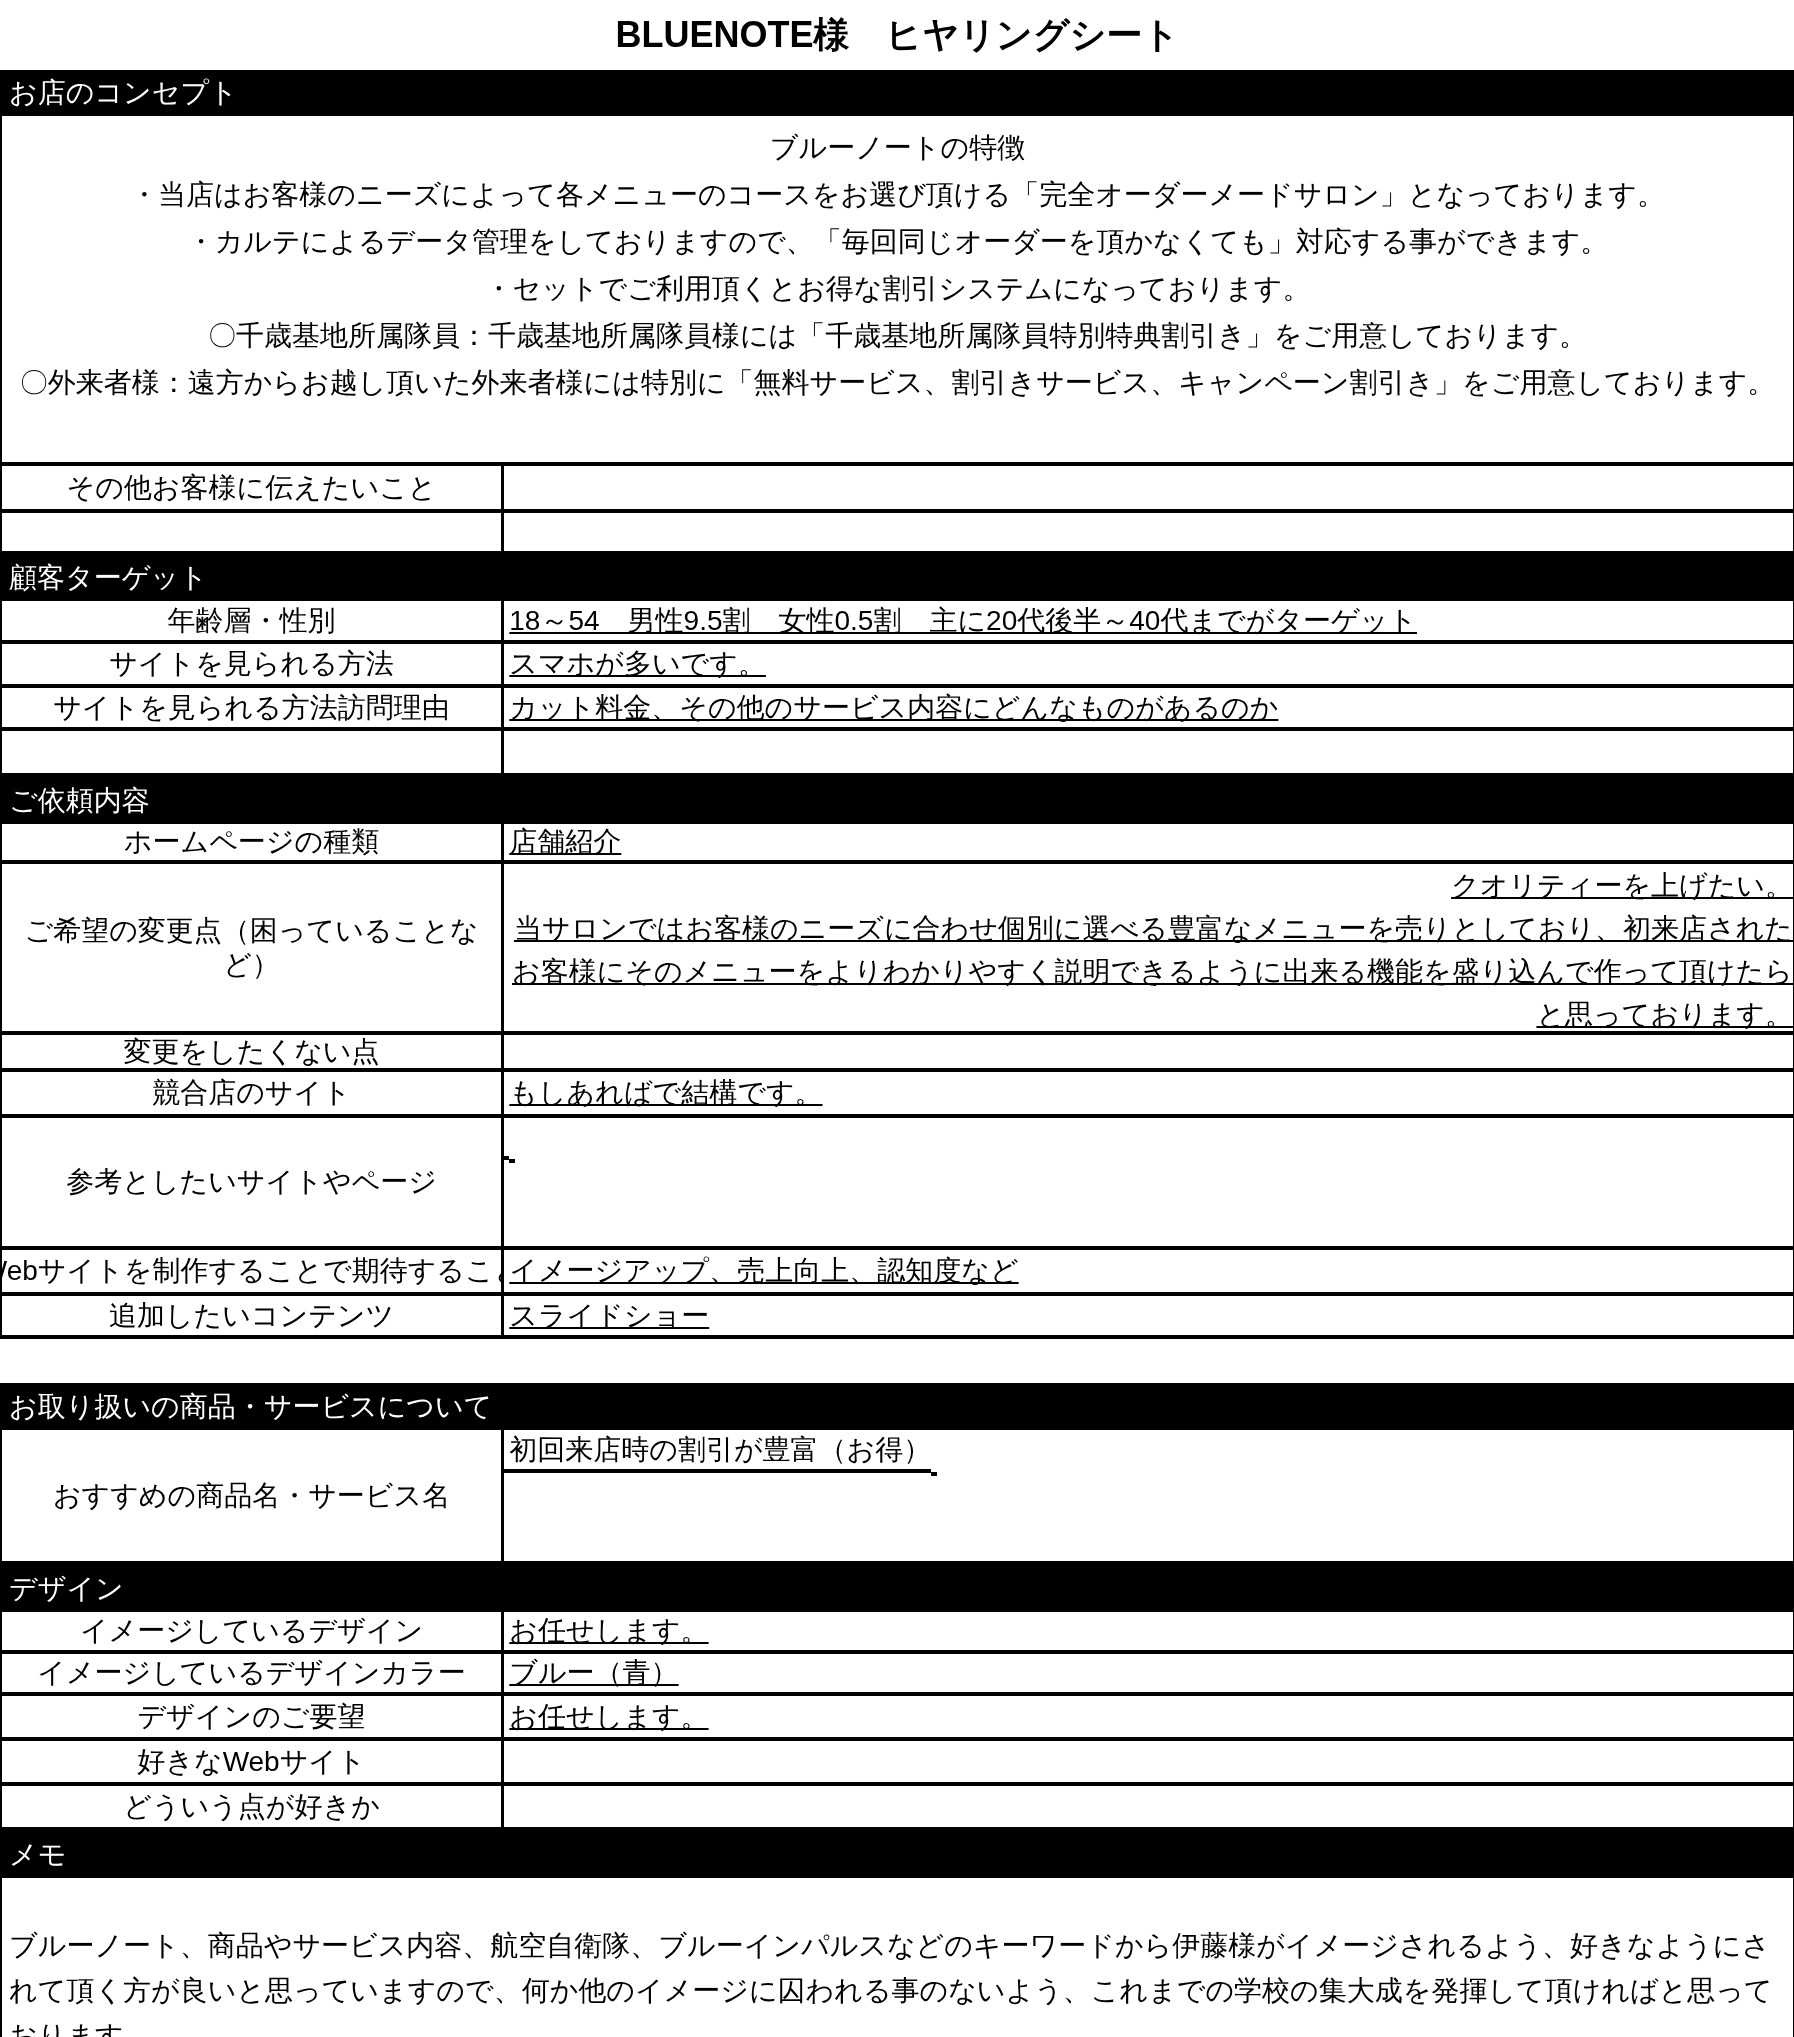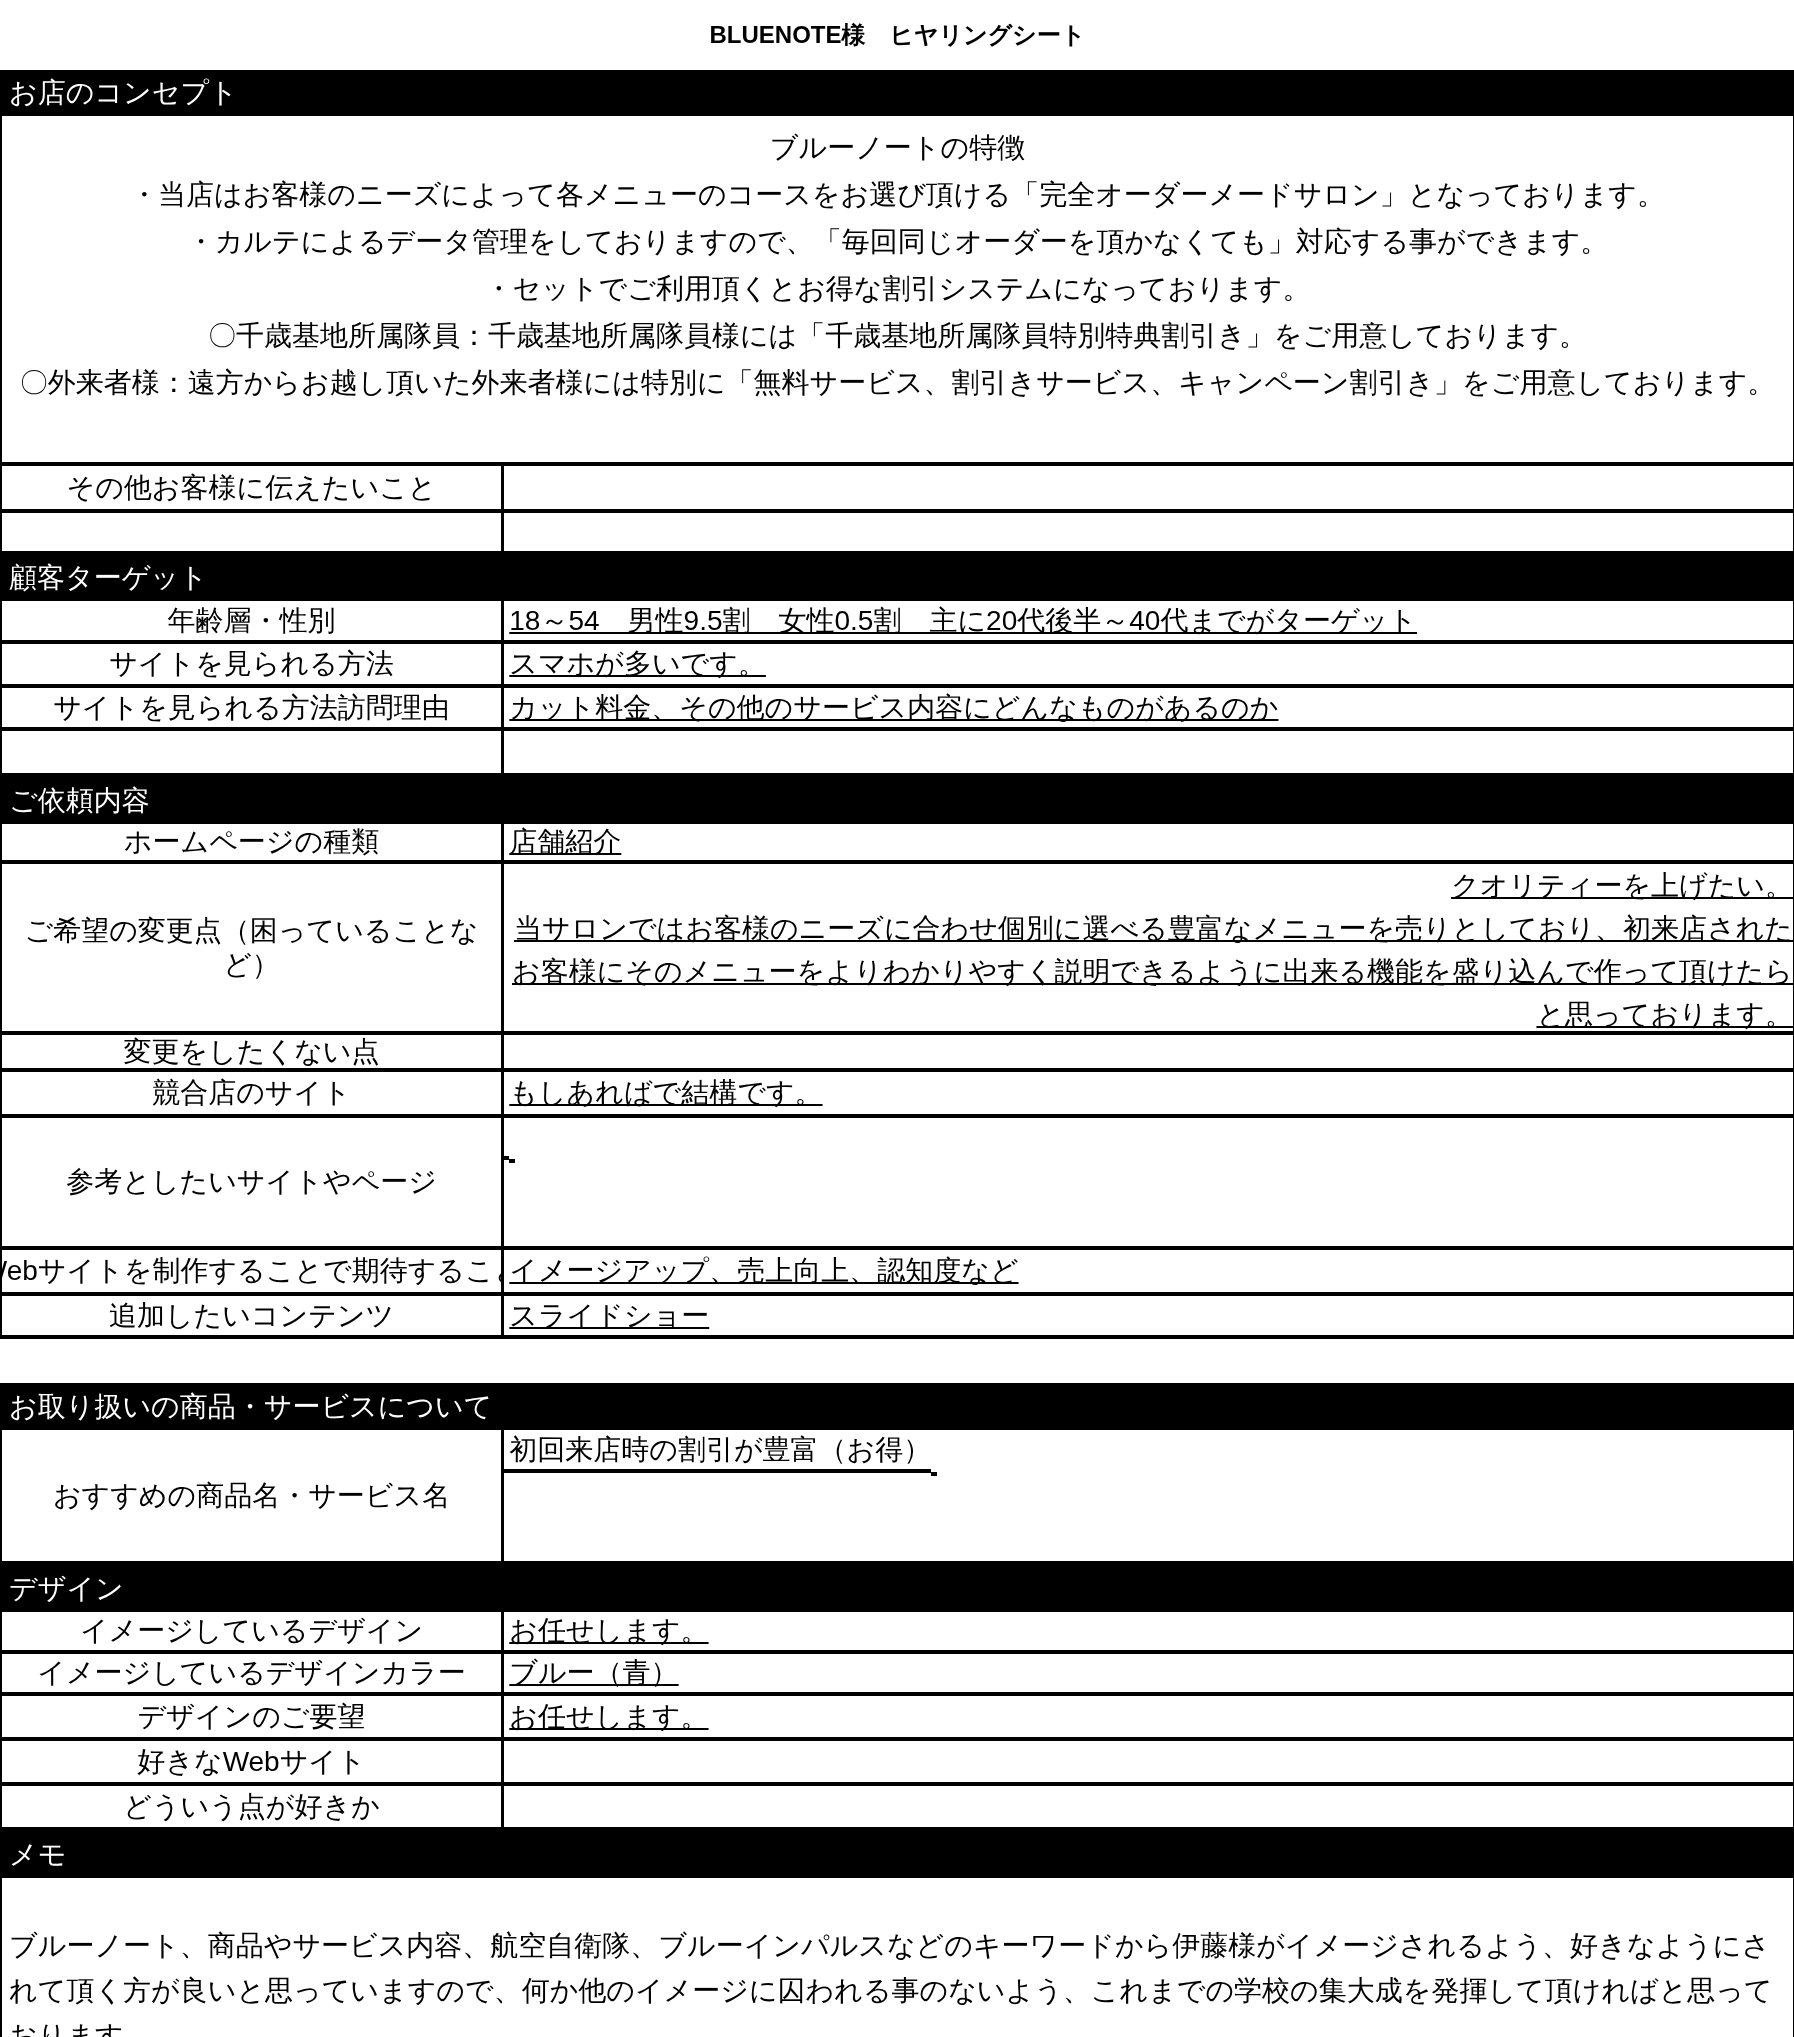--- a/index.html
+++ b/index.html
@@ -8,21 +8,21 @@
     width:1795px;height:2037px;
     background:#ffffff;color:#000000;
     font-family:"Liberation Sans",sans-serif;
     font-size:28px;line-height:1.2;
     overflow:hidden;
     box-sizing:border-box;
   }
   .title-row{
     height:70px;box-sizing:border-box;
     display:flex;align-items:center;justify-content:center;
-    font-weight:bold;font-size:24px;
+    font-weight:bold;font-size:36px;
     padding-top:0;
   }
   .tblock{
     box-sizing:border-box;
     border-left:2.7px solid #000;border-right:2.7px solid #000;
   }
   .bar{
     background:#000000;color:#ffffff;
     box-sizing:border-box;
     display:flex;align-items:center;

